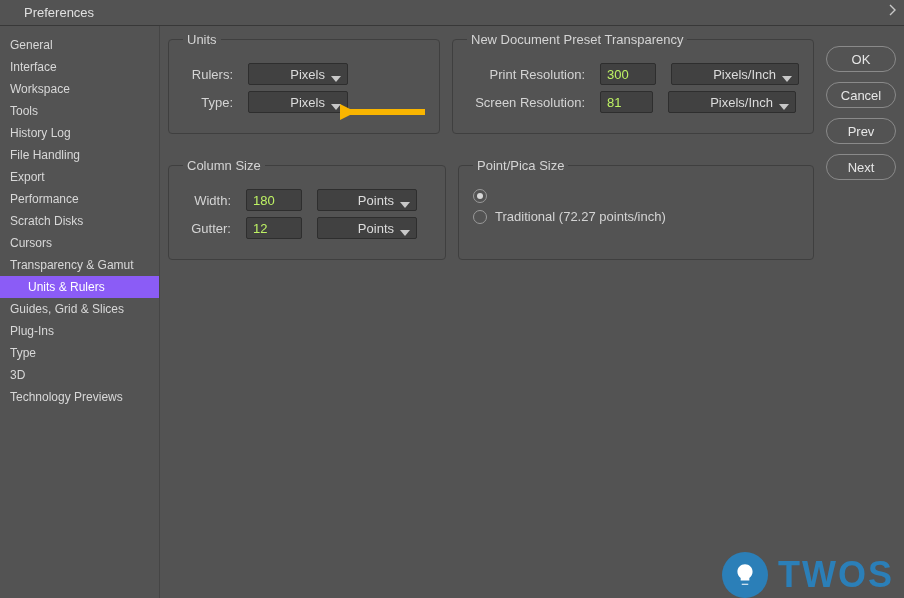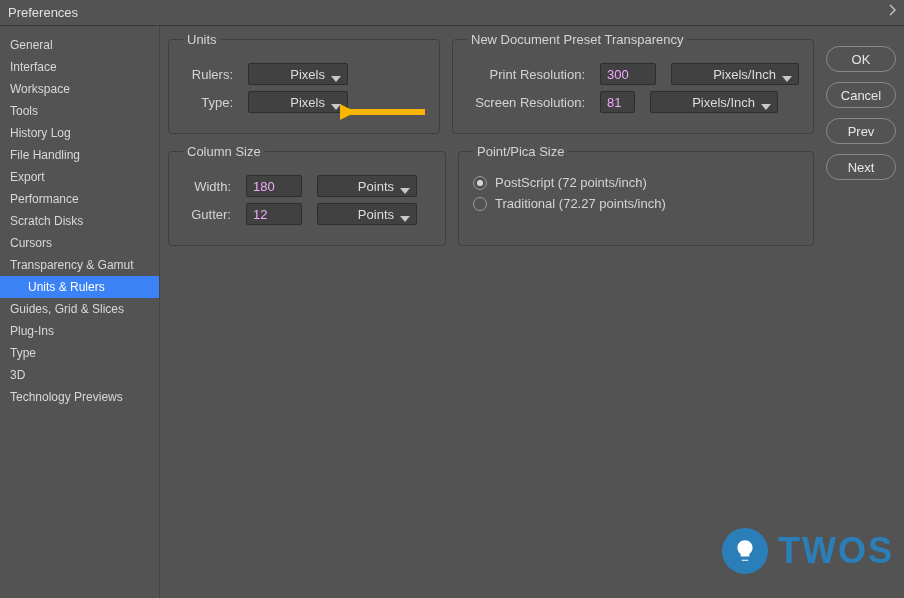--- a/index.html
+++ b/index.html
@@ -10,21 +10,21 @@
   height: 598px;
   overflow: hidden;
   position: relative;
 }
 .titlebar {
   height: 26px;
   background: #535353;
   border-bottom: 1px solid #383838;
   display: flex;
   align-items: center;
-  padding: 0 8px;
+  padding: 0 24px;
   color: #e0e0e0;
   font-size: 13px;
   position: relative;
 }
 .titlebar .close {
   position: absolute;
   right: 6px;
   top: 3px;
   color: #d0d0d0;
   font-size: 14px;
@@ -41,21 +41,21 @@
   border-right: 1px solid #454545;
 }
 .sidebar-item {
   color: #d8d8d8;
   font-size: 12px;
   padding: 4px 10px;
   cursor: pointer;
   white-space: nowrap;
 }
 .sidebar-item.selected {
-  background: #3b82f6;
+  background: #8b5cf6;
   color: #fff;
   padding-left: 28px;
 }
 .main {
   flex: 1;
   padding: 6px 8px;
   display: flex;
   gap: 12px;
 }
 .panels {
@@ -64,21 +64,21 @@
   flex-direction: column;
 }
 .row-panels {
   display: flex;
   gap: 12px;
 }
 fieldset.panel {
   border: 1px solid #3f3f3f;
   border-radius: 4px;
   padding: 10px 14px 14px;
-  margin: 0 0 10px 0;
+  margin: 0 0 24px 0;
 }
 fieldset.panel legend {
   color: #d4d4d4;
   font-size: 13px;
   padding: 0 4px;
 }
 .frow {
   display: flex;
   align-items: center;
   margin: 6px 0;
@@ -105,21 +105,21 @@
 }
 .dropdown .chev {
   position: absolute;
   right: 6px;
   top: 7px;
 }
 .textfield {
   background: #414141;
   border: 1px solid #2e2e2e;
   border-radius: 2px;
-  color: #f0abfc;
+  color: #bef264;
   font-size: 13px;
   height: 22px;
   padding: 0 6px;
   display: flex;
   align-items: center;
 }
 .btn-stack {
   width: 70px;
   display: flex;
   flex-direction: column;
@@ -166,21 +166,21 @@
 }
 .arrow {
   position: absolute;
   left: 340px;
   top: 100px;
   pointer-events: none;
 }
 .watermark {
   position: absolute;
   right: 10px;
-  bottom: 24px;
+  bottom: 0;
   display: flex;
   align-items: center;
   gap: 10px;
 }
 .bulb {
   width: 46px;
   height: 46px;
   border-radius: 50%;
   background: #2b7fb8;
   display: flex;
@@ -266,21 +266,21 @@
               </div>
             <div class="dropdown" style="width:128px">
               <span>Pixels/Inch</span>
               <span class="chev"><svg class="chev-svg" viewBox="0 0 10 8">
                     <path d="M0 1 L5 7 L10 1 Z"></path>
                   </svg></span>
             </div>
           </div>
           <div class="frow">
             <span class="flabel" style="width:118px">Screen Resolution:</span>
-            <div class="textfield" style="width:35px">
+            <div class="textfield" style="width:53px">
                 <span>81</span>
               </div>
             <div class="dropdown" style="width:128px">
               <span>Pixels/Inch</span>
               <span class="chev"><svg class="chev-svg" viewBox="0 0 10 8">
                     <path d="M0 1 L5 7 L10 1 Z"></path>
                   </svg></span>
             </div>
           </div>
         </fieldset>
@@ -312,21 +312,20 @@
                     <path d="M0 1 L5 7 L10 1 Z"></path>
                   </svg></span>
             </div>
           </div>
         </fieldset>
 
         <fieldset class="panel" style="width:356px">
           <legend>Point/Pica Size</legend>
           <div class="radio-row">
             <span class="radio checked"></span>
-            <span>PostScript (72 points/inch)</span>
           </div>
           <div class="radio-row">
             <span class="radio"></span>
             <span>Traditional (72.27 points/inch)</span>
           </div>
         </fieldset>
       </div>
     </div>
 
     <div class="btn-stack">

